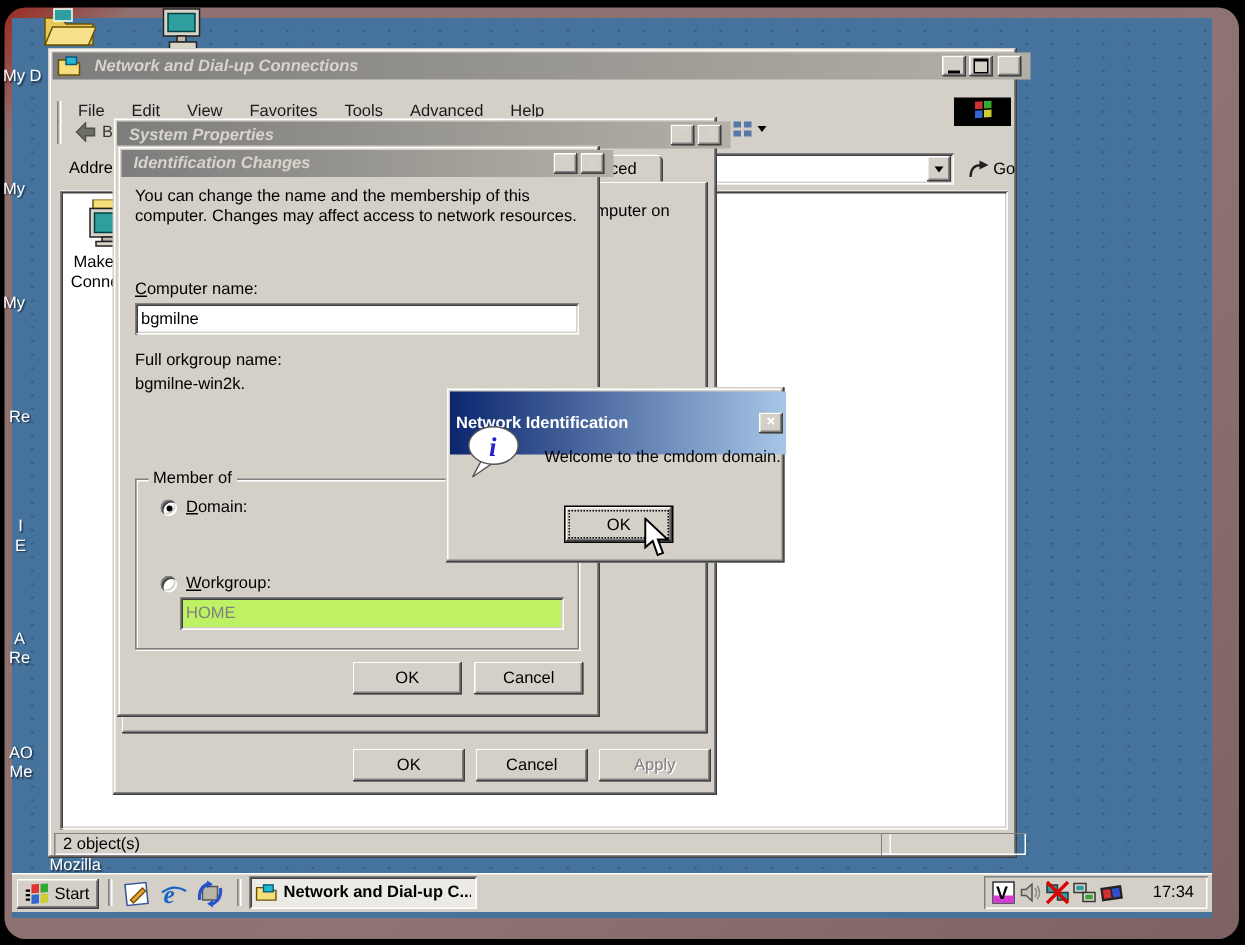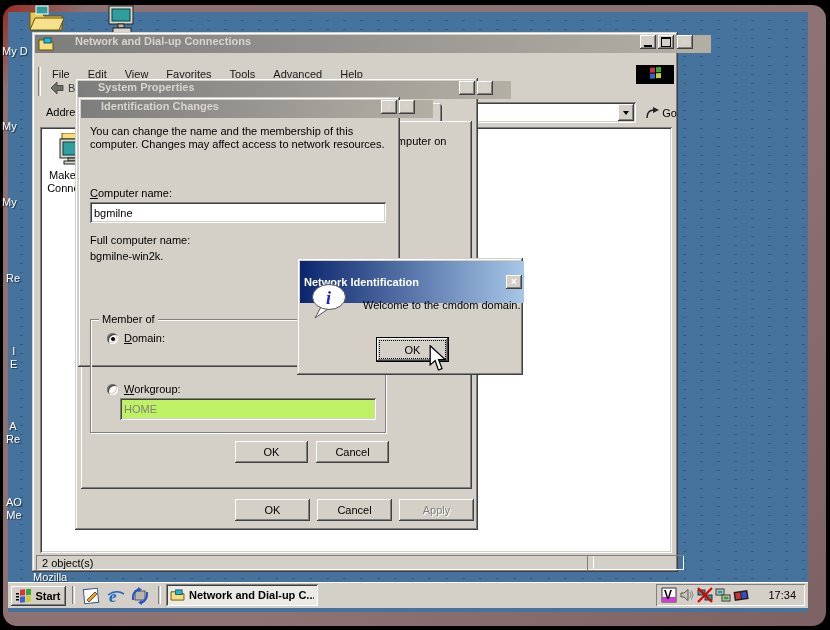--- a/index.html
+++ b/index.html
@@ -14,21 +14,21 @@
     background-size:11px 13px,17px 9px;background-position:0 0,5px 4px;}
   .abs{position:absolute;}
   .chrome{background:#D4D0C8;}
   .win-border{box-shadow:inset -1px -1px #404040, inset 1px 1px #D4D0C8, inset -2px -2px #808080, inset 2px 2px #fff;}
   .btn{background:#D4D0C8;box-shadow:inset -1px -1px #404040, inset 1px 1px #fff, inset -2px -2px #808080, inset 2px 2px #D4D0C8;
     display:flex;align-items:center;justify-content:center;font-size:11px;}
   .btn-default{border:1px solid #000;}
   .focus-dots{outline:1px dotted #000;outline-offset:-4px;}
   .sunken{background:#fff;box-shadow:inset 1px 1px #808080, inset -1px -1px #fff, inset 2px 2px #404040, inset -2px -2px #D4D0C8;}
   .titlebar-inactive{background:linear-gradient(90deg,#7d7d7d,#b3afa5);color:#D8D4CC;font-weight:bold;
-    display:flex;align-items:flex-start;padding:0 18px;}
+    display:flex;align-items:center;padding:0 6px;font-style:italic;}
   .titlebar-active{background:linear-gradient(90deg,#0b266e,#a7c7e7);color:#fff;font-weight:bold;
     display:flex;align-items:center;padding:12px 2px;}
   .tbtn{width:16px;height:14px;margin-left:2px;flex:none;}
   .tbtn span{font-weight:bold;font-size:10px;line-height:10px;}
   .glyph-min{width:8px;height:2px;background:#000;align-self:flex-end;margin-bottom:2px;}
   .glyph-max{width:8px;height:7px;border:1px solid #000;border-top-width:2px;}
   .menu-item{padding:3px 9px;color:#1a1a1a;}
   .desk-label{position:absolute;color:#fff;font-size:11px;text-align:center;white-space:pre-line;line-height:13px;
     text-shadow:1px 1px 1px rgba(0,0,0,.6);}
   .field{position:absolute;border:none;font-family:"Liberation Sans",sans-serif;font-size:11px;padding:3px 4px;
@@ -188,35 +188,35 @@
     <div class="abs" style="left:6px;top:43px;width:391px;height:368px;background:#D4D0C8;
          box-shadow:inset -1px -1px #404040, inset 1px 1px #fff, inset -2px -2px #808080, inset 2px 2px #D4D0C8">
       <div class="abs" style="left:34px;top:14px;width:348px;line-height:13px">Windows uses the following information to identify your computer on the network.</div>
       <div class="btn abs" style="left:295px;top:158px;width:85px;height:22px">Network ID...</div>
     </div>
     <div class="btn abs" style="left:160px;top:421px;width:75px;height:22px">OK</div>
     <div class="btn abs" style="left:242px;top:421px;width:75px;height:22px">Cancel</div>
     <div class="btn abs disabled-text" style="left:324px;top:421px;width:75px;height:22px">Apply</div>
   </div>
 
-  <div class="abs chrome win-border" style="left:78px;top:97px;width:322px;height:270px">
+  <div class="abs chrome win-border" style="left:78px;top:97px;width:322px;height:381px">
     <div class="abs titlebar-inactive" style="left:3px;top:3px;width:316px;height:18px">
       <span style="margin-left:2px">Identification Changes</span>
       <span style="flex:1"></span>
       <span class="btn tbtn">
           <span>?</span>
         </span>
       <span class="btn tbtn">
           <span>×</span>
         </span>
     </div>
     <div class="abs" style="left:12px;top:28px;width:300px;line-height:13px">You can change the name and the membership of this computer. Changes may affect access to network resources.</div>
     <div class="abs" style="left:12px;top:90px"><u>C</u>omputer name:</div>
     <input class="field" style="left: 12px; top: 105px; width: 288px; height: 15px;" value="bgmilne">
-    <div class="abs" style="left:12px;top:137px">Full computer name:</div>
+    <div class="abs" style="left:12px;top:137px">Full orkgroup name:</div>
     <div class="abs" style="left:12px;top:153px">bgmilne-win2k.</div>
 
     <div class="groupbox" style="left:12px;top:222px;width:294px;height:112px">
       <span class="group-legend">Member of</span>
     </div>
     <span class="radio checked" style="left:29px;top:236px"></span>
     <div class="abs" style="left:46px;top:235px"><u>D</u>omain:</div>
     <span class="radio" style="left:29px;top:287px"></span>
     <div class="abs" style="left:46px;top:286px"><u>W</u>orkgroup:</div>
     <input class="field" style="left: 42px; top: 301px; width: 248px; height: 16px;" disabled="" value="HOME">
@@ -236,21 +236,21 @@
     <svg class="abs" style="left:13px;top:25px" width="40" height="38" viewBox="0 0 40 38">
       <path d="M11 24 L5 35 L18 26 Z" fill="#fff" stroke="#555"></path>
       <ellipse cx="19" cy="14" rx="16.5" ry="12.5" fill="#fff" stroke="#555"></ellipse>
       <text x="16" y="21" font-family="Liberation Serif, serif" font-size="18" font-weight="bold" font-style="italic" fill="#2222CC">i</text>
     </svg>
     <div class="abs" style="left:66px;top:41px">Welcome to the cmdom domain.</div>
     <div class="btn btn-default focus-dots abs" style="left:79px;top:79px;width:71px;height:23px">OK</div>
   </div>
 
   <div class="abs chrome" style="left:8px;top:582px;width:800px;height:26px;box-shadow:inset 0 1px #fff">
-    <div class="btn abs" style="left:3px;top:4px;width:55px;height:20px;font-weight:bold">
+    <div class="btn abs" style="left:3px;top:4px;width:55px;height:20px;font-weight:normal">
       <svg width="16" height="15" viewBox="0 0 16 15" style="margin-right:3px">
         <rect x="0" y="4" width="3" height="1.5" fill="#000"></rect>
           <rect x="0" y="7" width="3" height="1.5" fill="#000"></rect>
           <rect x="0" y="10" width="3" height="1.5" fill="#000"></rect>
         <rect x="4" y="1" width="5" height="6" fill="#d33" transform="skewY(-5)"></rect>
         <rect x="10" y="1" width="5" height="6" fill="#3a3" transform="skewY(-5)"></rect>
         <rect x="4" y="8" width="5" height="6" fill="#36c" transform="skewY(-5)"></rect>
         <rect x="10" y="8" width="5" height="6" fill="#cc3" transform="skewY(-5)"></rect>
       </svg>
       <span>Start</span>

